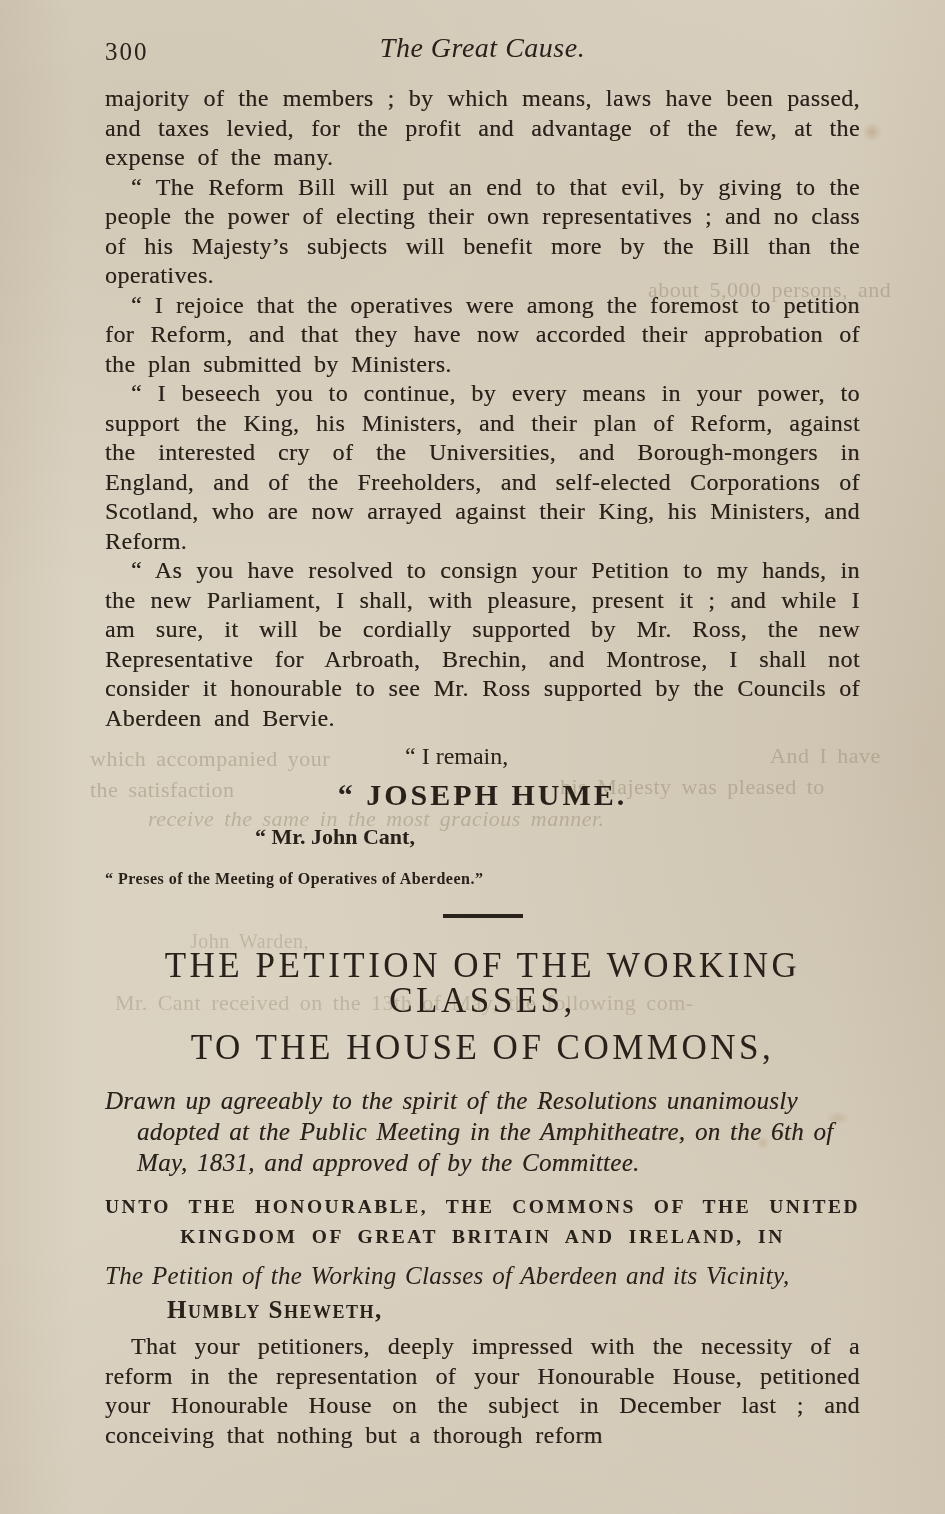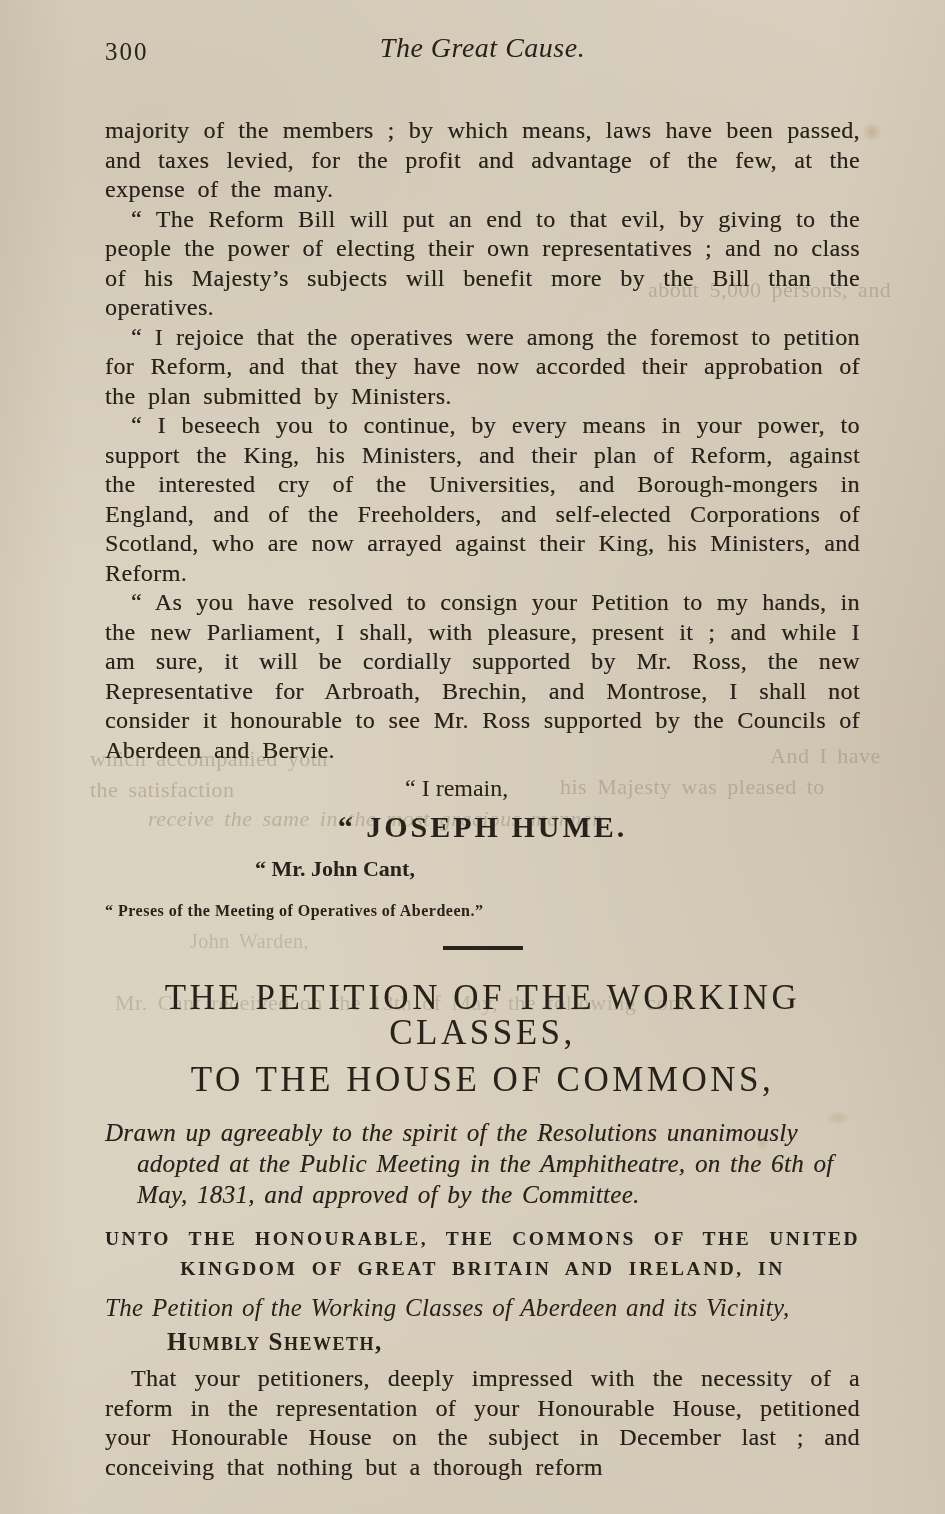--- a/index.html
+++ b/index.html
@@ -24,21 +24,21 @@
   .header { position:relative; height:46px; }
   .pagenum { position:absolute; left:0; top:8px; font-size:25px; letter-spacing:2px; }
   .running-title { text-align:center; font-style:italic; font-size:28px; padding-top:2px; letter-spacing:0.5px; }
 
   
   .bodytext {
     font-size:24px; line-height:29.5px; text-align:justify;
     letter-spacing:0.4px; word-spacing:6px; margin:0;
     text-shadow:0.3px 0.3px 0.6px rgba(35,28,20,0.45);
   }
-  .first { margin-top:40px; }
+  .first { margin-top:8px; }
   .indent { text-indent:26px; }
 
   .remain   { margin-top:10px; padding-left:300px; font-size:24px; }
   .servant  { margin-top:9px;  padding-left:333px; font-size:24px; }
   .signature{ margin-top:8px;  text-align:center; font-size:30px; letter-spacing:3px; font-weight:bold; }
 
   .addr-name  { margin-top:12px; padding-left:150px; font-size:22px; font-weight:bold; }
   .addr-title { margin-top:20px;  font-size:16px; font-weight:bold; letter-spacing:0.5px; }
 
   .rule { width:80px; height:4px; background:#2a231c; margin:26px auto 0 auto; }

